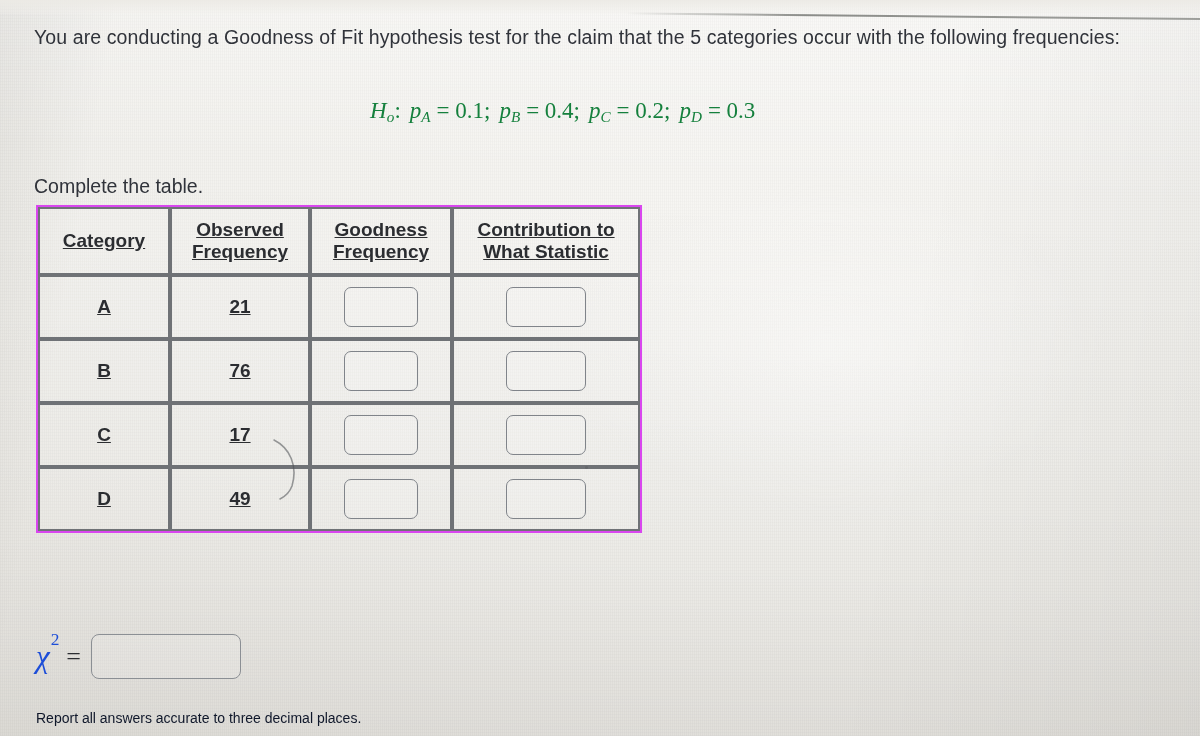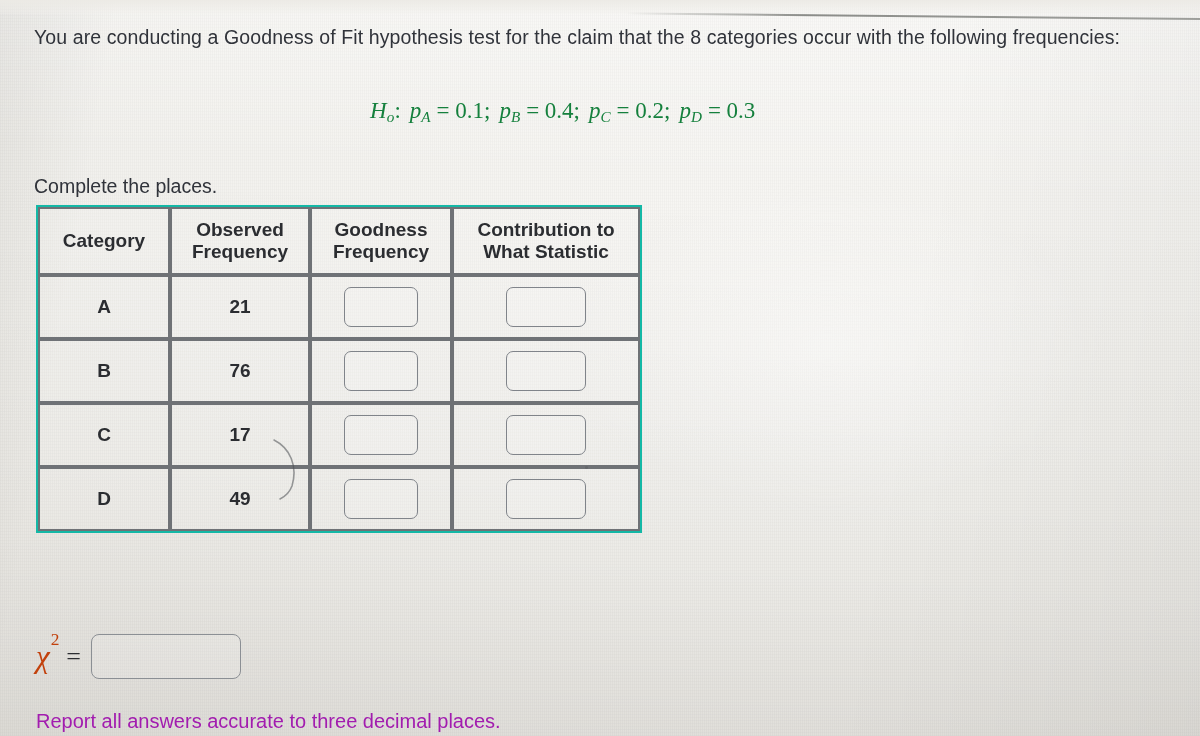--- a/index.html
+++ b/index.html
@@ -119,22 +119,23 @@
   }
 
   
   table.gof {
     position: absolute;
     left: 36px;
     top: 205px;
     border-collapse: separate;
     border-spacing: 0;
     background: transparent;
-    border: 2px solid #14b8a6;
+    border: 2px solid #d946ef;
     table-layout: fixed;
+    text-decoration: underline;
   }
   table.gof td,
   table.gof th {
     border: 2px solid #6f7276;
     padding: 0;
     text-align: center;
     vertical-align: middle;
     font-weight: 700;
     color: #2b2d31;
     background: rgba(255,255,255,0.10);
@@ -186,21 +187,21 @@
     left: 36px;
     top: 634px;
     display: flex;
     align-items: center;
     gap: 6px;
   }
   .chi-sym {
     font-family: "Liberation Serif", serif;
     font-style: italic;
     font-size: 31px;
-    color: #c2410c;
+    color: #1d4ed8;
     line-height: 1;
     position: relative;
     padding-right: 2px;
   }
   .chi-sym sup {
     font-size: 0.56em;
     font-style: normal;
     position: relative;
     top: -0.62em;
     left: 1px;
@@ -217,22 +218,22 @@
     border: 1.6px solid #8b8f94;
     border-radius: 8px;
     background: rgba(255,255,255,0.12);
     box-sizing: border-box;
   }
 
   .report-note {
     position: absolute;
     left: 36px;
     top: 710px;
-    font-size: 20px;
-    color: #a21caf;
+    font-size: 14px;
+    color: #0f172a;
   }
 
   
   #pen-mark {
     position: absolute;
     left: 272px;
     top: 434px;
     width: 36px;
     height: 66px;
     z-index: 6;
@@ -256,29 +257,29 @@
 
 <div id="photo"></div>
 <div id="texture"></div>
 <div id="top-shade"></div>
 <div id="bezel-line"></div>
 <div id="glare"></div>
 
 <div id="content">
 
   <div class="prompt">
-    <span>You are conducting a Goodness of Fit hypothesis test for the claim that the 8 categories occur with the</span>
+    <span>You are conducting a Goodness of Fit hypothesis test for the claim that the 5 categories occur with the</span>
     <span>following frequencies:</span>
   </div>
 
   <div class="hypothesis">
     <i>H</i><span class="hyp-sub">o</span><span>:</span><span class="hyp-gap"></span><i>p</i><span class="hyp-sub">A</span> <span>=</span> <span>0.1</span><span>;</span><span class="hyp-gap"></span><i>p</i><span class="hyp-sub">B</span> <span>=</span> <span>0.4</span><span>;</span><span class="hyp-gap"></span><i>p</i><span class="hyp-sub">C</span> <span>=</span> <span>0.2</span><span>;</span><span class="hyp-gap"></span><i>p</i><span class="hyp-sub">D</span> <span>=</span> <span>0.3</span>
   </div>
 
-  <div class="complete-label">Complete the places.</div>
+  <div class="complete-label">Complete the table.</div>
 
   <table class="gof">
     <colgroup>
       <col class="col-cat">
       <col class="col-obs">
       <col class="col-exp">
       <col class="col-contrib">
     </colgroup>
     <thead>
       <tr>

